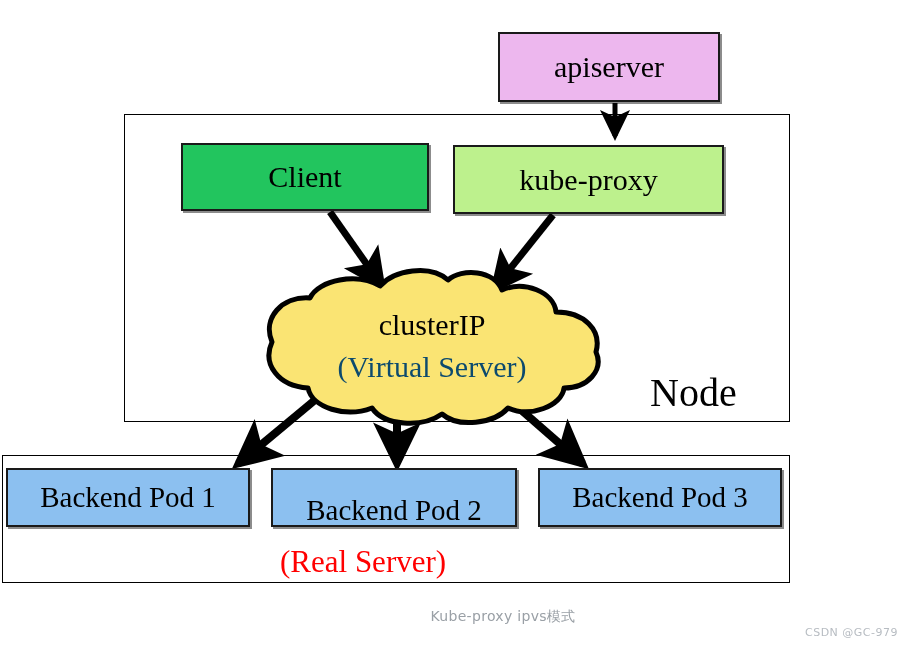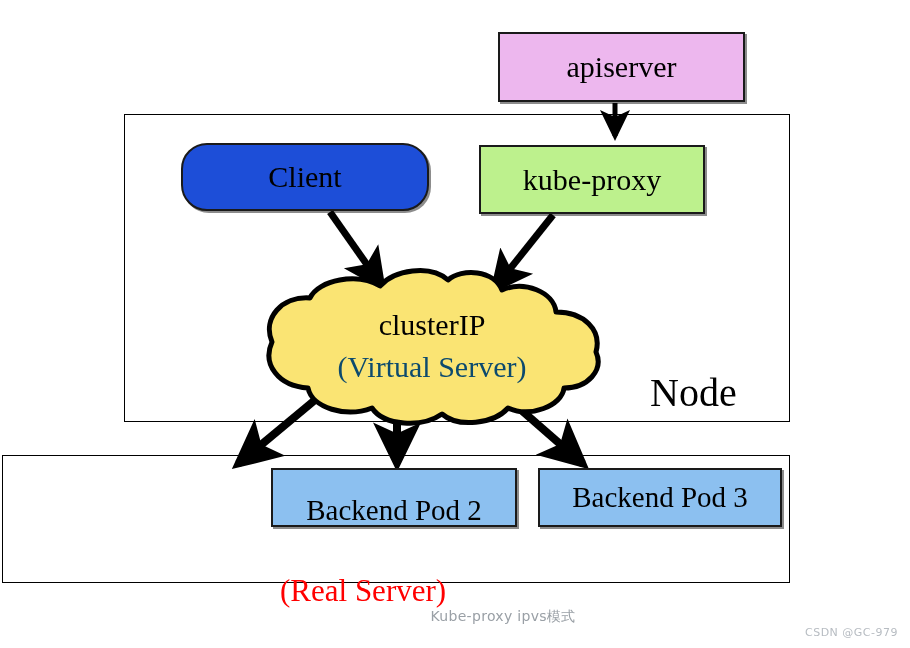--- a/index.html
+++ b/index.html
@@ -47,21 +47,21 @@
     box-shadow: 2px 2px 0 rgba(0,0,0,0.45);
   }
   .shape-box .box-label {
     font-size: 30px;
     color: #000000;
     line-height: 1;
     white-space: nowrap;
   }
 
   #apiserver-box { background: #edb7ee; }
-  #client-box    { background: #1d4ed8; border-radius: 26px; }
+  #client-box    { background: #22c55e; }
   #kubeproxy-box { background: #bdf18d; }
 
   .pod-box { background: #8cc0f0; }
   .pod-box .box-label { font-size: 29px; }
 
   
   .free-text {
     position: absolute;
     white-space: nowrap;
     color: #000000;
@@ -140,29 +140,29 @@
 
     <line x1="553" y1="215" x2="494" y2="289" stroke="#000000" stroke-width="7" marker-end="url(#arrowhead)"></line>
 
     <line x1="315" y1="400" x2="238" y2="464" stroke="#000000" stroke-width="8" marker-end="url(#arrowhead)"></line>
 
     <line x1="397" y1="405" x2="397" y2="464" stroke="#000000" stroke-width="8" marker-end="url(#arrowhead)"></line>
 
     <line x1="512" y1="402" x2="583" y2="464" stroke="#000000" stroke-width="8" marker-end="url(#arrowhead)"></line>
   </svg>
 
-  <div class="shape-box" id="apiserver-box" style="left:498px; top:32px; width:247px; height:70px;">
+  <div class="shape-box" id="apiserver-box" style="left:498px; top:32px; width:222px; height:70px;">
     <span class="box-label">apiserver</span>
   </div>
 
   <div class="shape-box" id="client-box" style="left:181px; top:143px; width:248px; height:68px;">
     <span class="box-label">Client</span>
   </div>
 
-  <div class="shape-box" id="kubeproxy-box" style="left:479px; top:145px; width:226px; height:69px;">
+  <div class="shape-box" id="kubeproxy-box" style="left:453px; top:145px; width:271px; height:69px;">
     <span class="box-label">kube-proxy</span>
   </div>
 
   <div id="cloud-wrap">
     <svg class="svg-layer" style="width:340px; height:162px;" viewBox="0 0 340 162">
       <path d="M 118 18
                C 132 2, 168 -4, 186 12
                C 200 0, 232 2, 240 22
                C 262 12, 292 24, 294 44
                C 322 44, 340 62, 334 84
@@ -174,27 +174,30 @@
                C 16 118, 0 96, 10 74
                C 0 50, 20 28, 48 30
                C 56 12, 96 4, 118 18 Z" fill="#fae473" stroke="#000000" stroke-width="5" stroke-linejoin="round"></path>
     </svg>
     <div class="cloud-text" id="clusterip-text" style="top:42px;">clusterIP</div>
     <div class="cloud-text" id="virtualserver-text" style="top:84px;">(Virtual Server)</div>
   </div>
 
   <div class="free-text" id="node-label" style="left:650px; top:373px;text-align:right;">Node</div>
 
+  <div class="shape-box pod-box" id="pod-1-box" style="left:6px; top:468px; width:244px; height:59px;">
+    <span class="box-label">Backend Pod 1</span>
+  </div>
 
   <div class="shape-box pod-box" id="pod-2-box" style="left:271px; top:468px; width:246px; height:59px;align-items:flex-end;">
     <span class="box-label">Backend Pod 2</span>
   </div>
 
   <div class="shape-box pod-box" id="pod-3-box" style="left:538px; top:468px; width:244px; height:59px;">
     <span class="box-label">Backend Pod 3</span>
   </div>
 
-  <div class="free-text" id="real-server-label" style="left:280px; top:575px;">(Real Server)</div>
+  <div class="free-text" id="real-server-label" style="left:280px; top:546px;">(Real Server)</div>
 
   <div id="caption">Kube-proxy ipvs模式</div>
   <div id="watermark">CSDN @GC-979</div>
 
 </div>
 
 </body></html>

